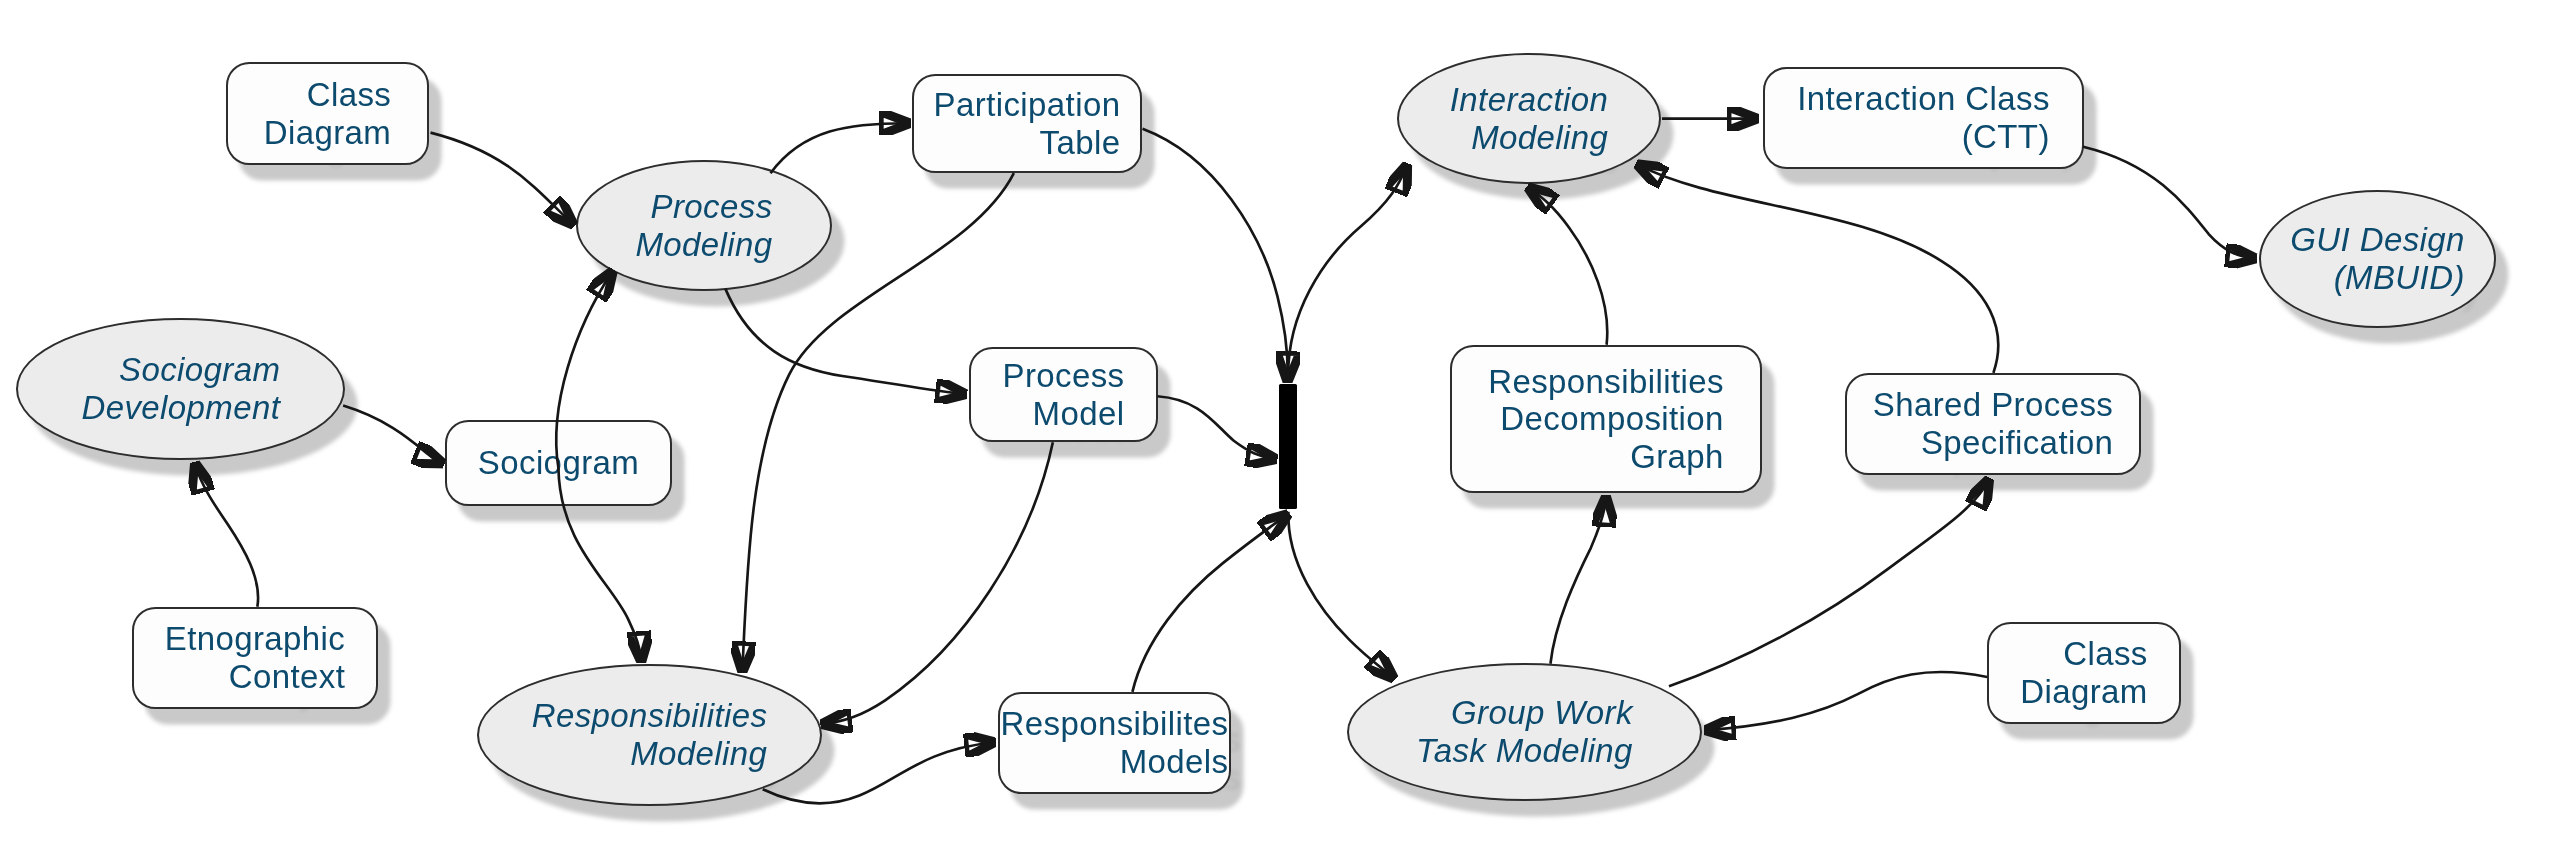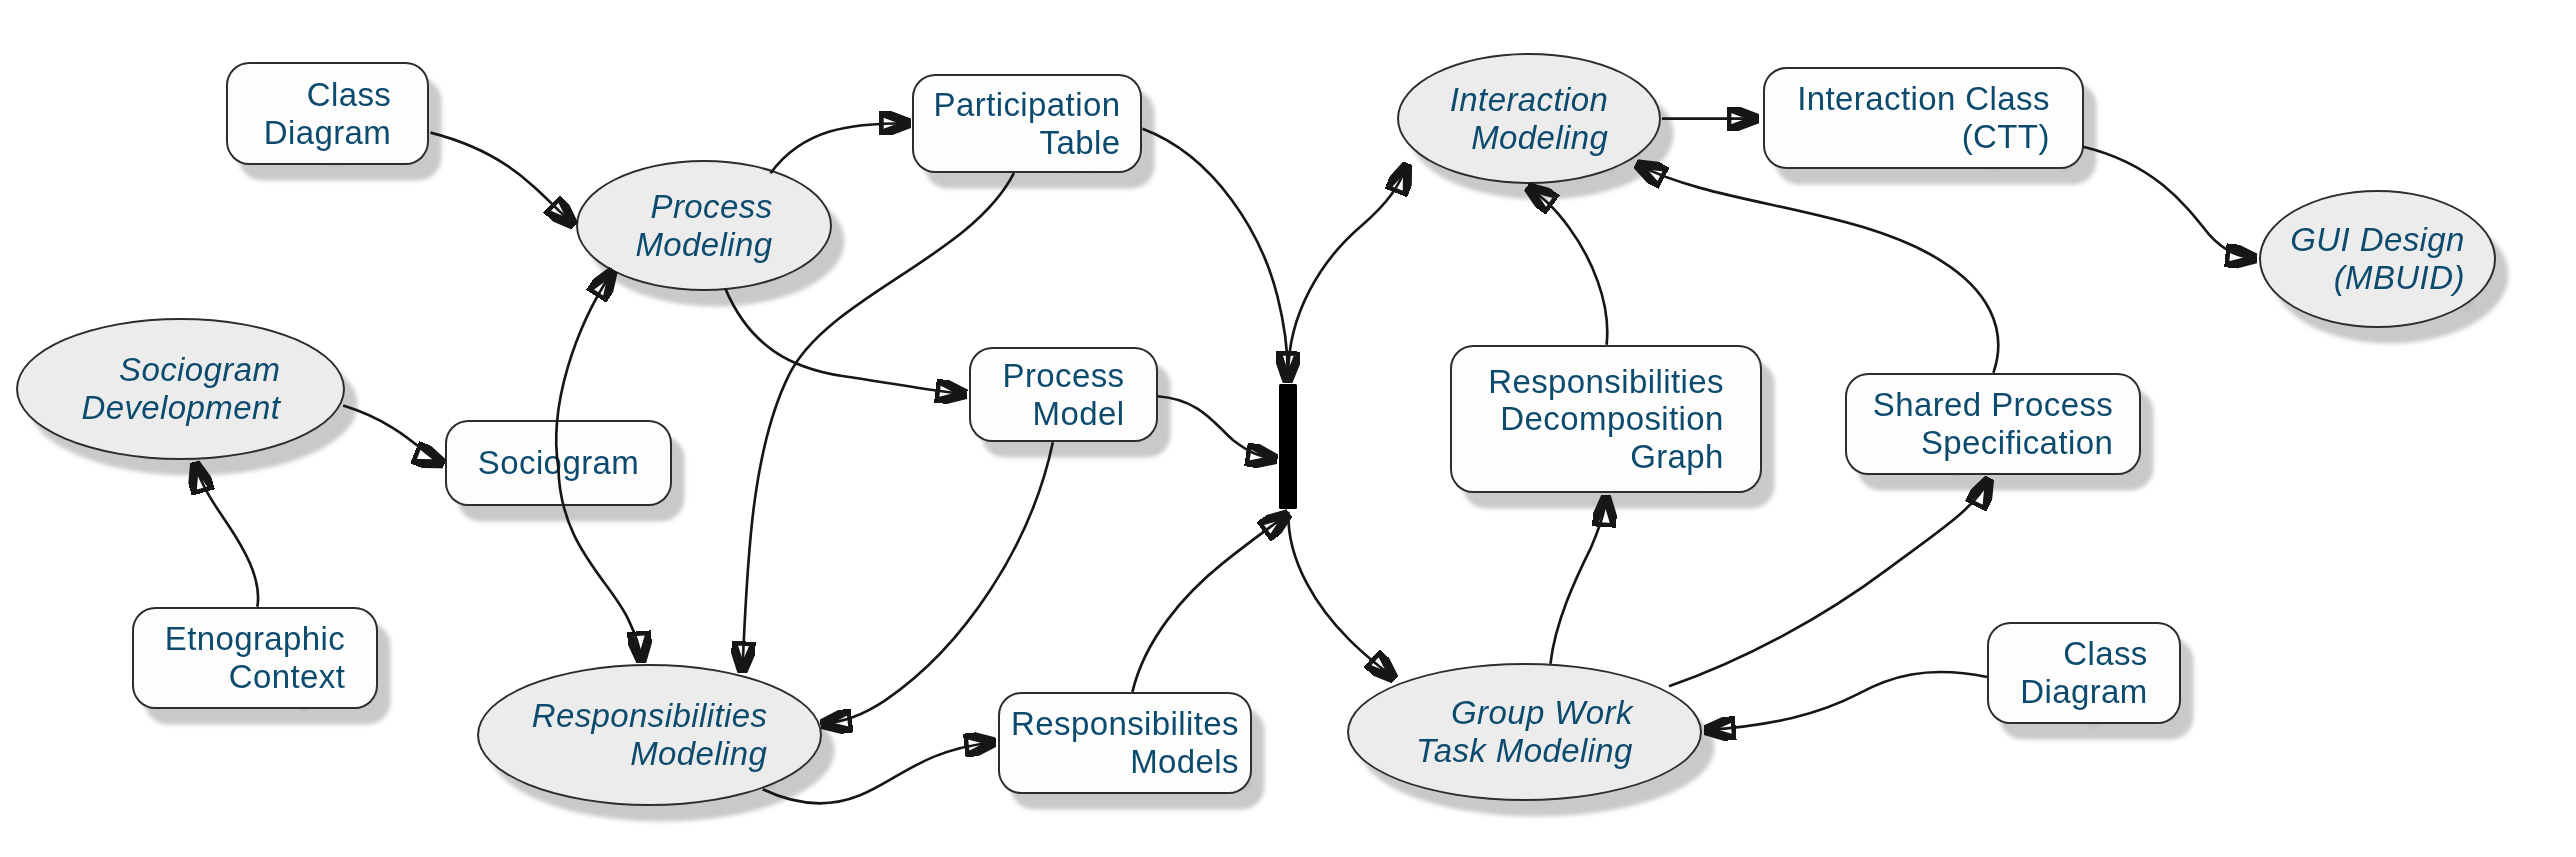--- a/index.html
+++ b/index.html
@@ -144,21 +144,21 @@
     <div class="shadow">
         <span class="slabel">Responsibilities
 Modeling</span>
       </div>
     <div class="face">
         <span class="label">Responsibilities
 Modeling</span>
       </div>
   </div>
 
-  <div class="node rect" style="left:998px;top:692px;width:254px;height:102px">
+  <div class="node rect" style="left:998px;top:692px;width:233px;height:102px">
     <div class="shadow">
         <span class="slabel">Responsibilites
 Models</span>
       </div>
     <div class="face">
         <span class="label">Responsibilites
 Models</span>
       </div>
   </div>
 

